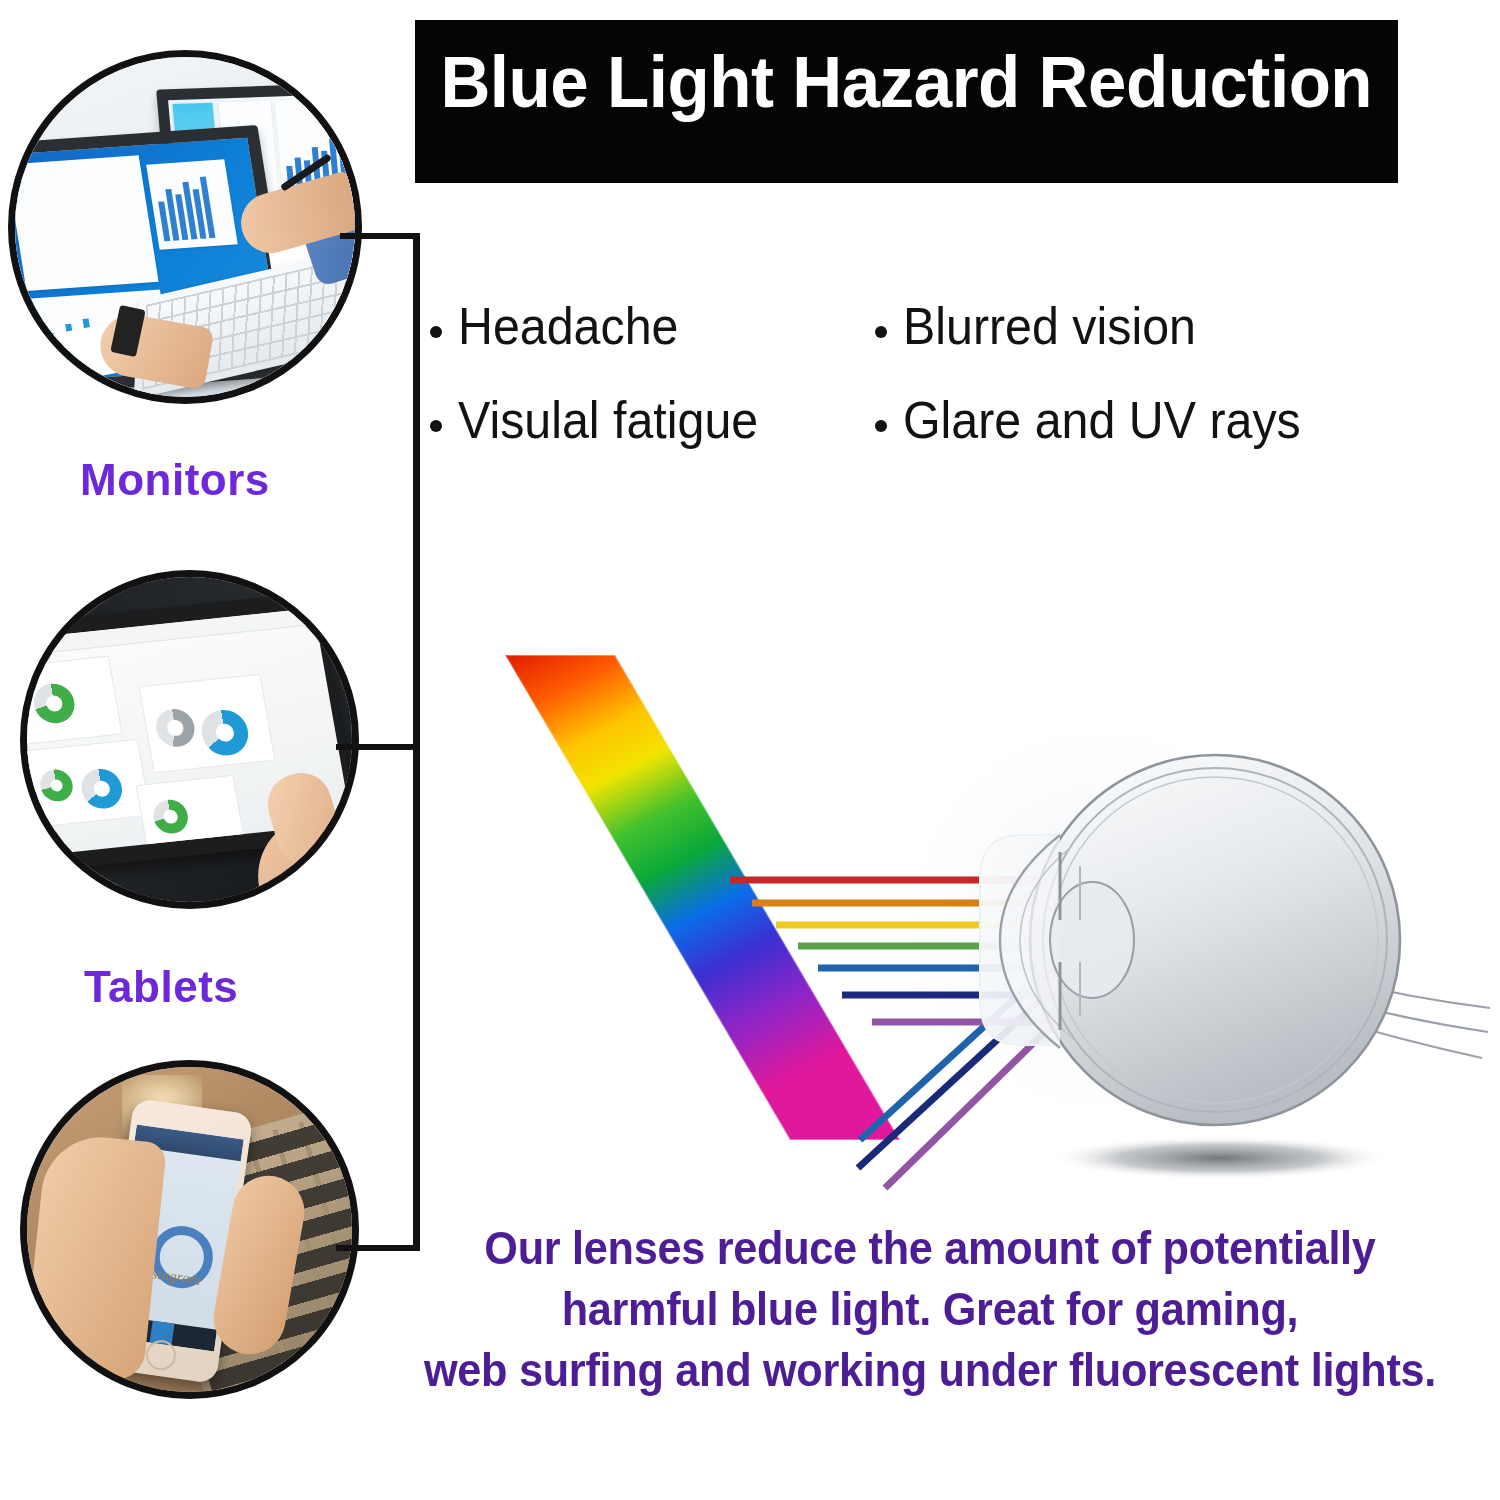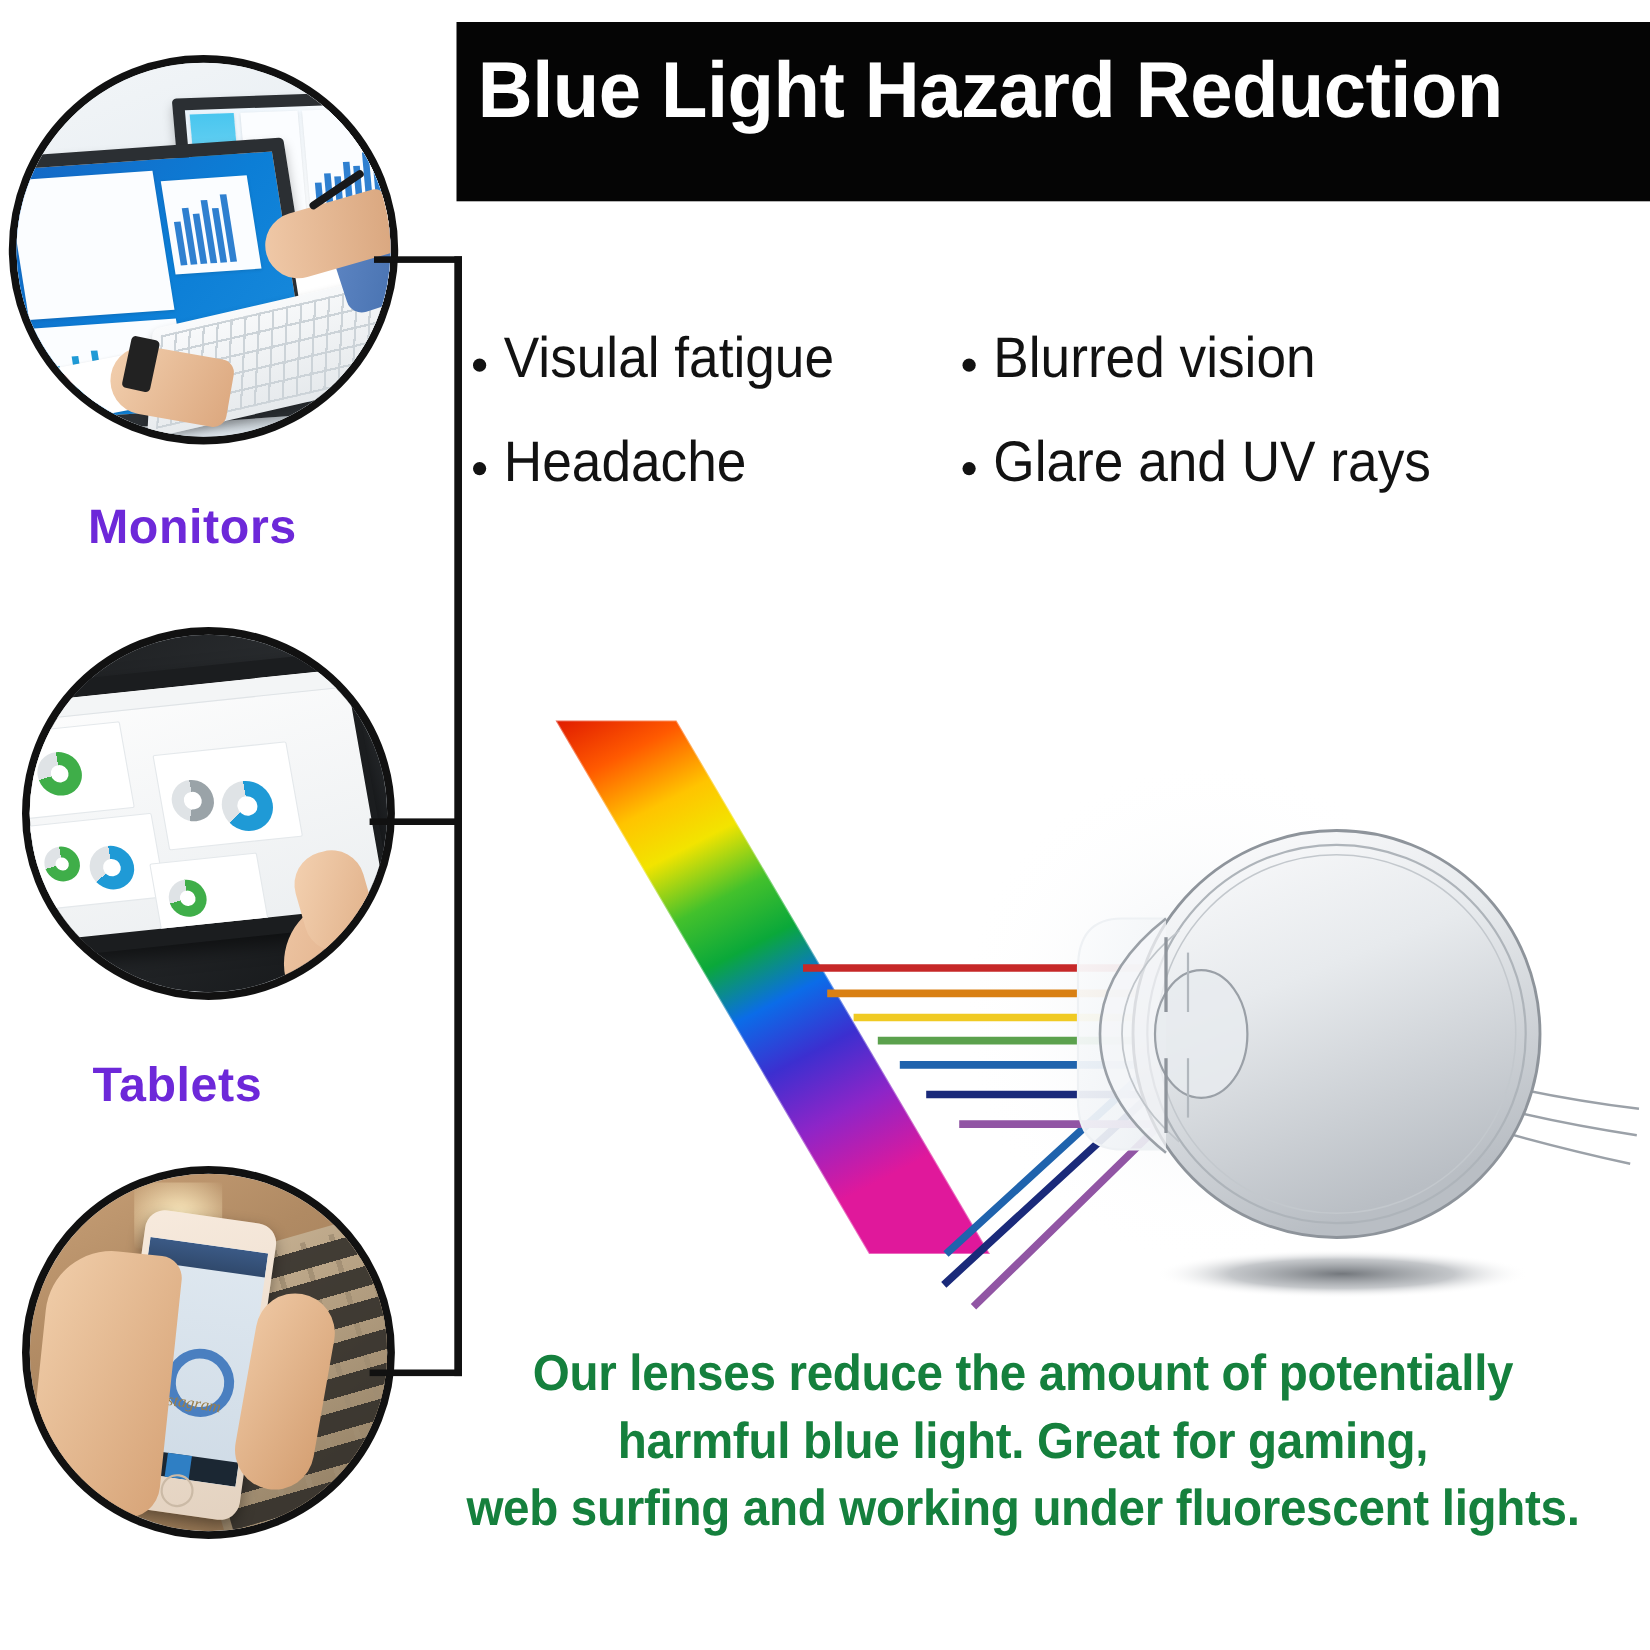--- a/index.html
+++ b/index.html
@@ -14,26 +14,26 @@
     background: #ffffff;
     overflow: hidden;
     font-family: "Liberation Sans", sans-serif;
   }
 
   
   .title-banner {
     position: absolute;
     left: 415px;
     top: 20px;
-    width: 1085px;
+    width: 983px;
     height: 163px;
     background: #050505;
     display: flex;
     align-items: flex-start;
-    justify-content: flex-start;
+    justify-content: center;
   }
   .title-text {
     color: #ffffff;
     font-family: "Liberation Sans Narrow", "Liberation Sans", sans-serif;
     font-weight: bold;
     font-size: 72px;
     letter-spacing: -0.5px;
     line-height: 1.0;
     margin-top: 26px;
     white-space: nowrap;
@@ -244,21 +244,21 @@
   .diagram svg { display:block; }
 
   
   .caption {
     position:absolute; left:360px; top:1218px; width:1140px;
     text-align:center;
     font-family:"Liberation Sans Narrow","Liberation Sans", sans-serif;
     font-weight:bold;
     font-size:46px;
     line-height:1.33;
-    color:#15803d;
+    color:#4c1d95;
     letter-spacing:-0.3px;
   }
   .caption span { display:block; transform:scaleX(0.94); transform-origin:center; }
 </style>
 </head>
 <body>
 
 <div id="canvas">
 
   <div class="title-banner">
@@ -370,25 +370,25 @@
 
   <div class="bracket-v"></div>
   <div class="bracket-h bh-1"></div>
   <div class="bracket-h bh-2"></div>
   <div class="bracket-h bh-3"></div>
 
   <div class="bullets">
     <div class="bullet-col col-left">
       <div class="bullet-item">
         <span class="bullet-dot"></span>
-        <span class="bullet-text">Visulal fatigue</span>
+        <span class="bullet-text">Headache</span>
       </div>
       <div class="bullet-item">
         <span class="bullet-dot"></span>
-        <span class="bullet-text">Headache</span>
+        <span class="bullet-text">Visulal fatigue</span>
       </div>
     </div>
     <div class="bullet-col col-right">
       <div class="bullet-item">
         <span class="bullet-dot"></span>
         <span class="bullet-text">Blurred vision</span>
       </div>
       <div class="bullet-item">
         <span class="bullet-dot"></span>
         <span class="bullet-text">Glare and UV rays</span>

